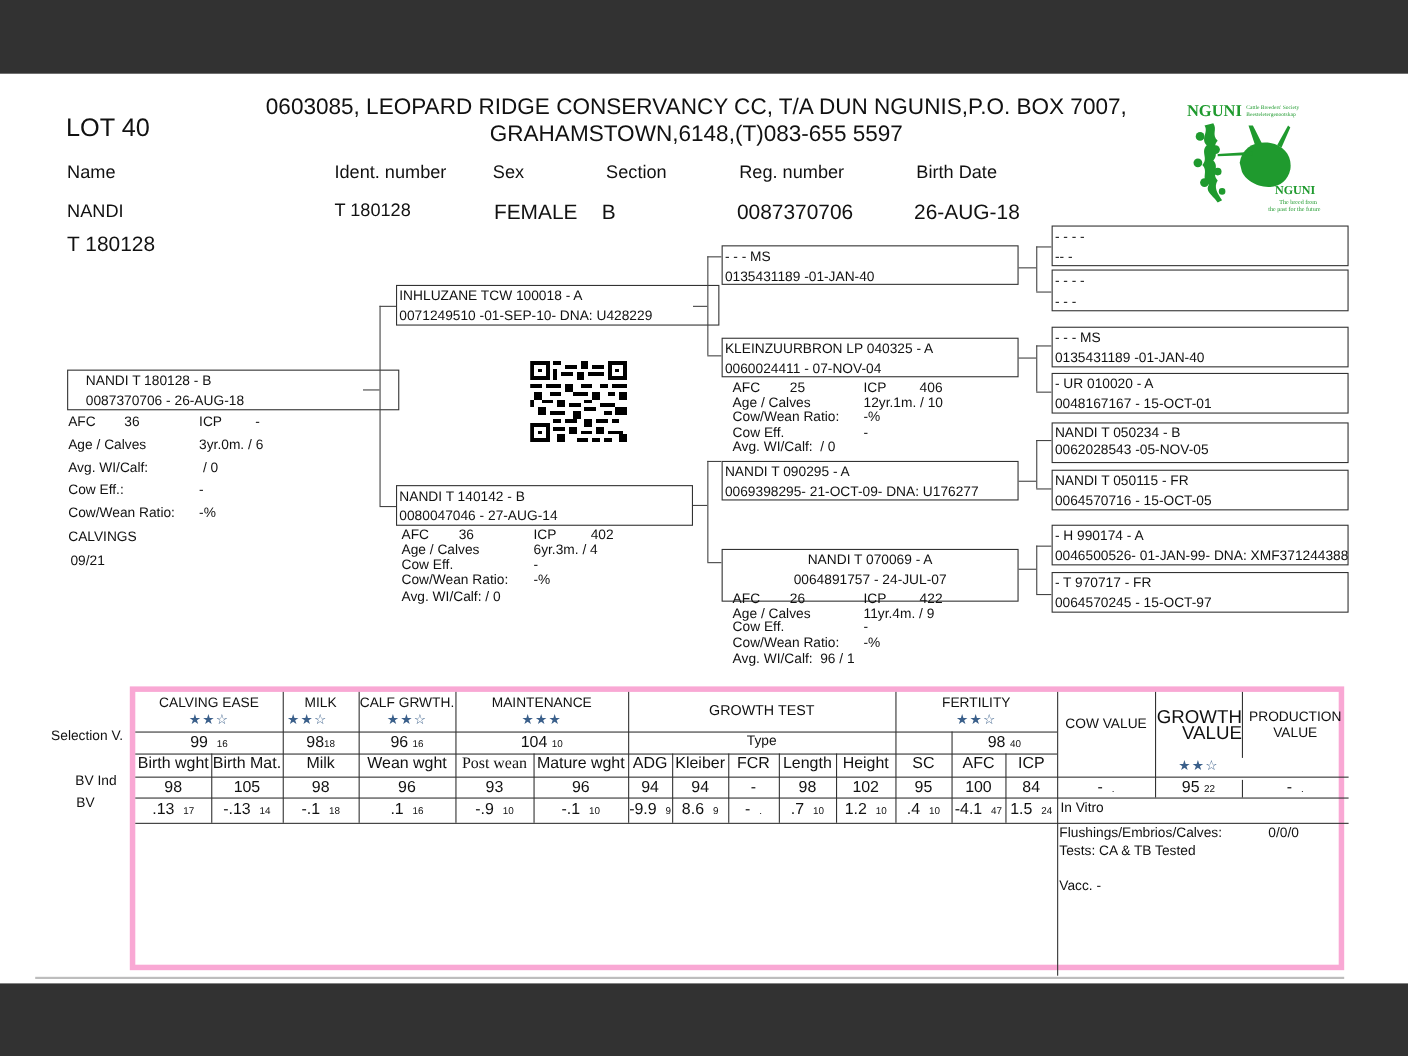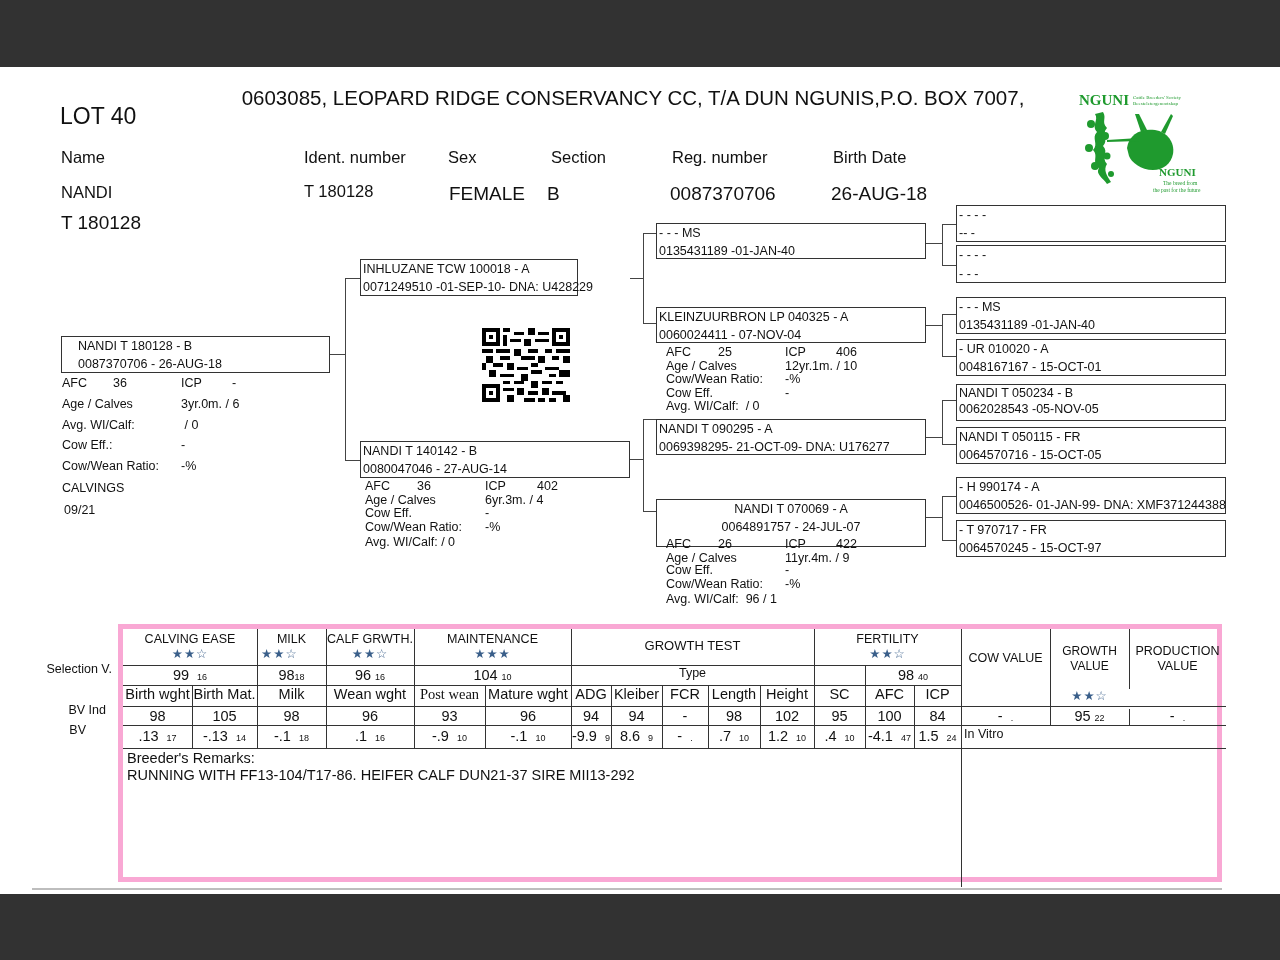--- a/index.html
+++ b/index.html
@@ -38,20 +38,21 @@
   .misc { position:absolute; font-size:12.5px; line-height:16px; }
 </style>
 </head>
 <body>
 
 <div class="bar-top"></div>
 
 <div class="abs lot">LOT 40</div>
 <div class="abs owner">
   <div>0603085,  LEOPARD RIDGE CONSERVANCY CC, T/A DUN NGUNIS,P.O. BOX 7007,</div>
+  <div>GRAHAMSTOWN,6148,(T)083-655 5597</div>
 </div>
 
 <div class="abs hdr-lbl" style="left:61px">Name</div>
 <div class="abs hdr-lbl" style="left:304px">Ident. number</div>
 <div class="abs hdr-lbl" style="left:448px">Sex</div>
 <div class="abs hdr-lbl" style="left:551px">Section</div>
 <div class="abs hdr-lbl" style="left:672px">Reg. number</div>
 <div class="abs hdr-lbl" style="left:833px">Birth Date</div>
 
 <div class="abs hdr-val" style="left:61px">NANDI</div>
@@ -80,40 +81,40 @@
       <path d="M64 42 L58 24 L62 24 L70 40 Z"></path>
       <path d="M84 42 L94 24 L96 26 L88 44 Z"></path>
       <path d="M30 50 L62 48 L62 51 L30 52 Z"></path>
     </g>
     <text x="82" y="86" font-family="Liberation Serif, serif" font-weight="bold" font-size="11" fill="#1f9a2e">NGUNI</text>
     <text x="86" y="95" font-family="Liberation Serif, serif" font-size="5.5" fill="#1f9a2e">The breed from</text>
     <text x="76" y="102" font-family="Liberation Serif, serif" font-size="5.5" fill="#1f9a2e">the past for the future</text>
   </svg>
 </div>
 
-<div class="box" style="left:61px;top:336px;width:269px;height:37px;padding-left:16px;">
+<div class="box" style="left:61px;top:336px;width:302px;height:37px;padding-left:16px;">
   <span class="l1">NANDI T   180128 - B</span>
   <span class="l2">0087370706 - 26-AUG-18</span>
 </div>
 <div class="stat subject-stats" style="left:62px;top:373px;">
   <span class="row"><span>AFC</span><span class="c2" style="left:51px">36</span><span class="c2" style="left:119px">ICP</span><span class="c2" style="left:170px">-</span></span>
   <span class="row"><span>Age / Calves</span><span class="c2" style="left:119px">3yr.0m. / 6</span></span>
   <span class="row" style="height:20px;line-height:20px"><span>Avg. WI/Calf:</span><span class="c2" style="left:119px;white-space:pre"> / 0</span></span>
   <span class="row" style="height:20px;line-height:20px"><span>Cow Eff.:</span><span class="c2" style="left:119px">-</span></span>
   <span class="row" style="height:22px;line-height:22px"><span>Cow/Wean Ratio:</span><span class="c2" style="left:119px">-%</span></span>
   <span class="row" style="height:22px;line-height:22px"><span>CALVINGS</span></span>
   <span class="row" style="height:22px;line-height:22px;padding-left:2px"><span>09/21</span></span>
 </div>
 
 <div class="ln" style="left:330px;top:354px;width:15px;height:1px;"></div>
 <div class="ln" style="left:345px;top:278px;width:1px;height:182px;"></div>
 <div class="ln" style="left:345px;top:278px;width:15px;height:1px;"></div>
 <div class="ln" style="left:345px;top:460px;width:15px;height:1px;"></div>
 
-<div class="box" style="left:360px;top:259px;width:218px;height:37px;">
+<div class="box" style="left:360px;top:259px;width:294px;height:37px;">
   <span class="l1">INHLUZANE TCW 100018 - A</span>
   <span class="l2">0071249510 -01-SEP-10-  DNA: U428229</span>
 </div>
 
 <svg class="qr" viewBox="0 0 25 21" shape-rendering="crispEdges">
   <rect x="0" y="0" width="25" height="21" fill="#fff"></rect>
   <g fill="#000">
     <rect x="0" y="0" width="5" height="5"></rect>
       <rect x="1" y="1" width="3" height="3" fill="#fff"></rect>
       <rect x="2" y="2" width="1" height="1"></rect>
@@ -326,21 +327,21 @@
   <div class="cell" style="left:291px;top:3px;width:157px;font-size:12.5px;">
     <div>MAINTENANCE</div>
     <div class="stars" style="color: rgb(58, 95, 138);">★★★</div>
   </div>
   <div class="cell" style="left:448px;top:9px;width:243px;font-size:13px;">GROWTH TEST</div>
   <div class="cell" style="left:691px;top:3px;width:147px;font-size:12.5px;">
     <div>FERTILITY</div>
     <div class="stars" style="color: rgb(58, 95, 138);">★★☆</div>
   </div>
   <div class="cell" style="left:838px;top:22px;width:89px;font-size:12.5px;">COW VALUE</div>
-  <div class="cell" style="left:927px;top:15px;width:79px;font-size:12px;line-height:15px;">
+  <div class="cell" style="left:927px;top:15px;width:79px;font-size:17px;line-height:15px;text-align:right;">
     <div>GROWTH</div>
     <div>VALUE</div>
   </div>
   <div class="cell stars" style="left: 927px; top: 59px; width: 79px; color: rgb(58, 95, 138);">★★☆</div>
   <div class="cell" style="left:1006px;top:15px;width:97px;font-size:12.5px;line-height:15px;">
     <div>PRODUCTION</div>
     <div>VALUE</div>
   </div>
 
   <div class="cell" style="left:0;top:38px;width:134px;"><span>99</span>&nbsp;&nbsp;<span class="sub">16</span></div>
@@ -393,20 +394,22 @@
       <div class="cell" style="left: 791px; top: 57px; width: 47px;">ICP</div>
       <div class="cell" style="left: 791px; top: 79px; width: 47px;">84</div>
       <div class="cell" style="left: 791px; top: 99px; width: 47px;"><span>1.5</span>&nbsp;&nbsp;<span class="sub">24</span></div>
     </div>
 
   <div class="cell" style="left:838px;top:79px;width:89px;"><span>-</span>&nbsp;&nbsp;<span class="sub">.</span></div>
   <div class="cell" style="left:927px;top:79px;width:79px;"><span>95</span> <span class="sub">22</span></div>
   <div class="cell" style="left:1006px;top:79px;width:97px;"><span>-</span>&nbsp;&nbsp;<span class="sub">.</span></div>
   <div class="cell" style="left:841px;top:98px;font-size:12.5px;text-align:left;">In Vitro</div>
 
-  <div class="remarks" style="left:4px;top:121px;">
-    <div>Breeder's Remarks:</div>
-    <div>RUNNING WITH FF13-104/T17-86.  HEIFER CALF DUN21-37 SIRE MII13-292</div>
+  <div class="misc" style="left:840px;top:120px;width:260px;">
+    <div style="position:relative;"><span>Flushings/Embrios/Calves:</span><span style="position:absolute;left:190px;">0/0/0</span></div>
+    <div>Tests: CA &amp; TB Tested</div>
+    <div style="height:16px"></div>
+    <div>Vacc. -</div>
   </div>
 </div>
 
 <div class="page-rule"></div>
 <div class="bar-bottom"></div>
 
 </body></html>

